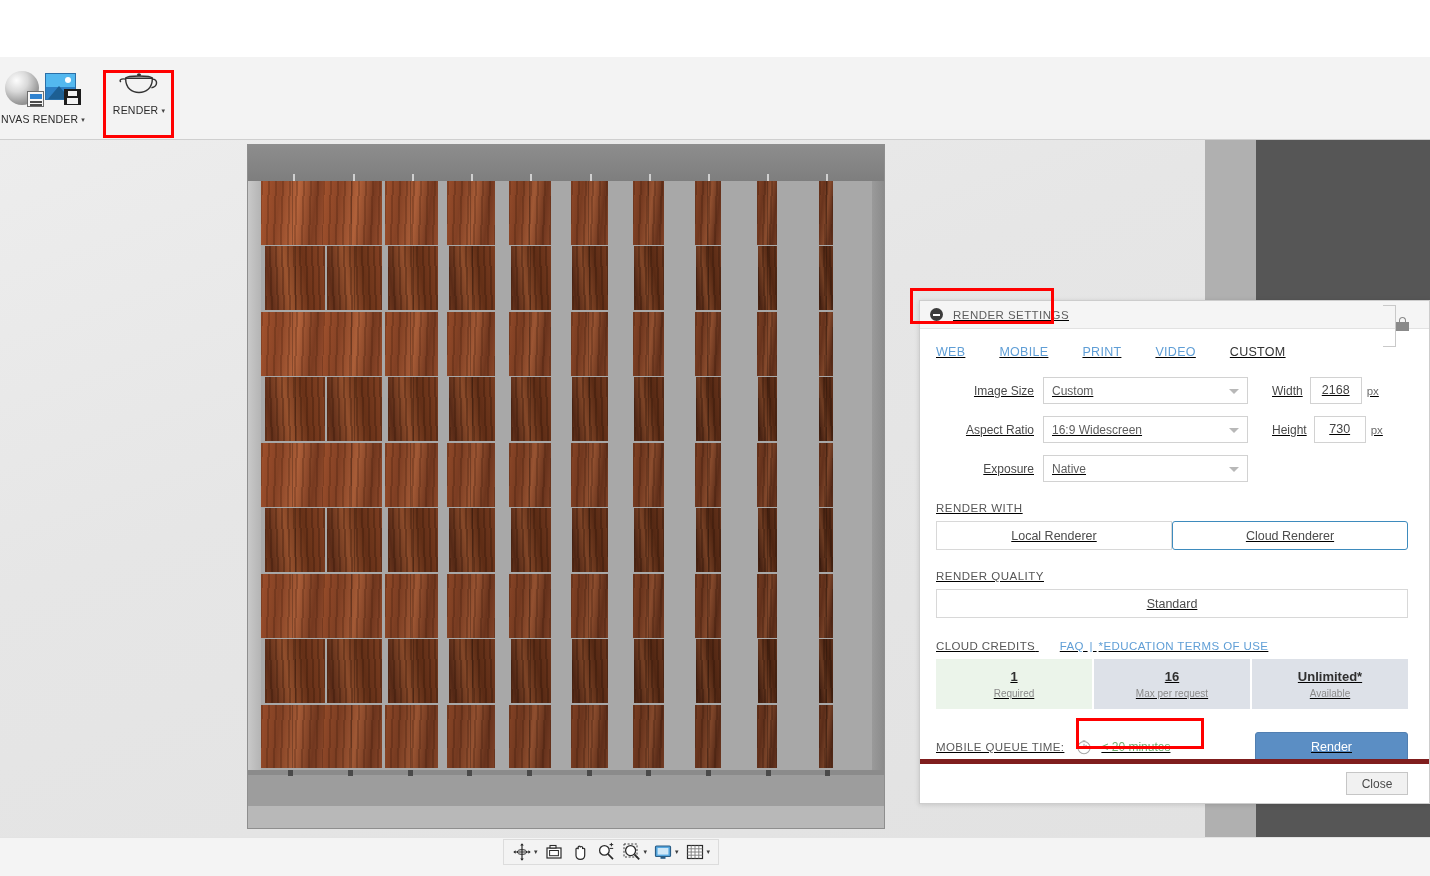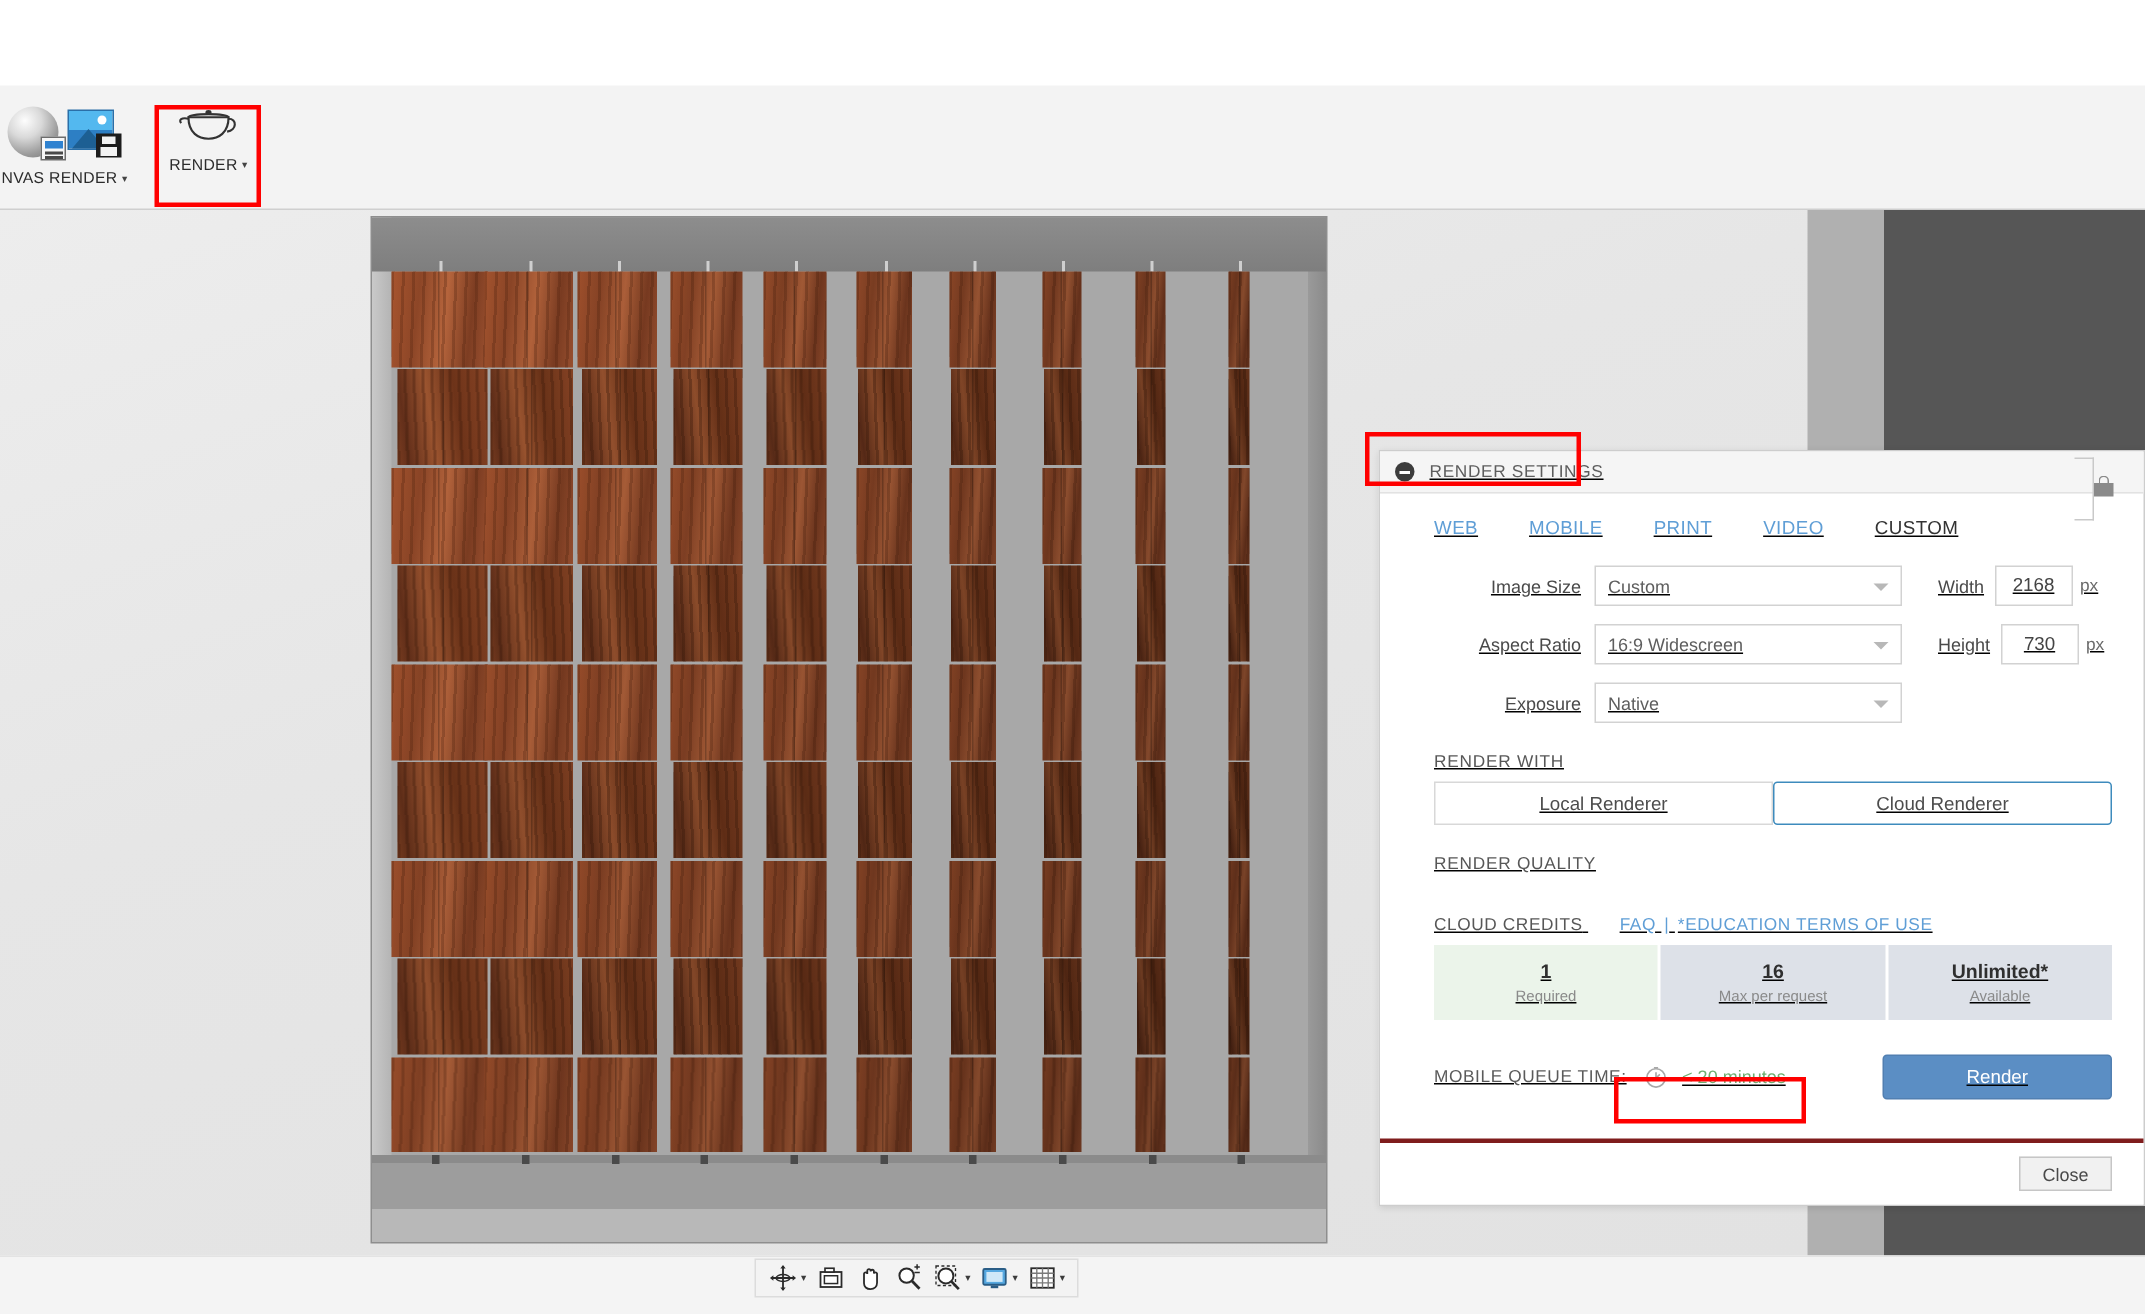--- a/index.html
+++ b/index.html
@@ -200,21 +200,21 @@
   }
   .collapse-ico {
     width: 13px; height: 13px; border-radius: 50%; background: #3c3c3c;
     position: relative; margin-right: 10px;
   }
   .collapse-ico::after {
     content: ""; position: absolute; left: 3px; top: 6px; width: 7px; height: 1.6px; background: #fff;
   }
   .rs-title { font-size: 11.5px; color: #5d5d5d; letter-spacing: .45px; }
 
-  .rs-body { padding: 16px 21px 0 36px; }
+  .rs-body { padding: 16px 21px 0 16px; }
 
   .tabs { display: flex; gap: 0; font-size: 12.5px; letter-spacing: .3px; margin-bottom: 18px; }
   .tab { color: #5f9ed6; margin-right: 34px; }
   .tab.active { color: #333333; margin-right: 0; }
 
   .frow { display: flex; align-items: center; margin-bottom: 12px; }
   .flabel {
     width: 98px; text-align: right; font-size: 12px; color: #4a4a4a;
     margin-right: 9px; white-space: nowrap;
   }
@@ -285,21 +285,21 @@
   .queue-val { font-size: 12px; color: #6fae71; }
   .render-btn {
     margin-left: auto; width: 153px; height: 30px; background: #5b8ec4;
     border: 1px solid #517fb1; border-radius: 3px;
     display: flex; align-items: center; justify-content: center;
     color: #ffffff; font-size: 12.5px;
   }
 
   .rs-footer {
     position: absolute; left: 0; right: 0; bottom: 0; height: 44px;
-    border-top: 3px solid #7f1d1d; background: #ffffff;
+    border-top: 5px solid #7f1d1d; background: #ffffff;
     display: flex; align-items: center; justify-content: flex-end; padding-right: 21px;
   }
   .close-btn {
     width: 62px; height: 23px; background: #f1f1f1; border: 1px solid #c6c6c6;
     display: flex; align-items: center; justify-content: center;
     font-size: 12px; color: #4a4a4a;
   }
 </style>
 </head>
 <body>
@@ -782,20 +782,21 @@
         </div>
 
         <div class="sec-title">RENDER WITH</div>
         <div class="seg-group">
           <div class="seg-btn">Local Renderer</div>
           <div class="seg-btn sel">Cloud Renderer</div>
         </div>
 
         <div class="sec-title">RENDER QUALITY</div>
         <div class="seg-group">
+          <div class="seg-btn">Standard</div>
         </div>
 
         <div class="credits-head">
           <span>CLOUD CREDITS</span>
           <span class="lnk">FAQ</span>
           <span class="lnk" style="margin-left:2px;">|</span>
           <span class="lnk" style="margin-left:2px;">*EDUCATION TERMS OF USE</span>
         </div>
         <div class="credits-row">
           <div class="credit-box green">

